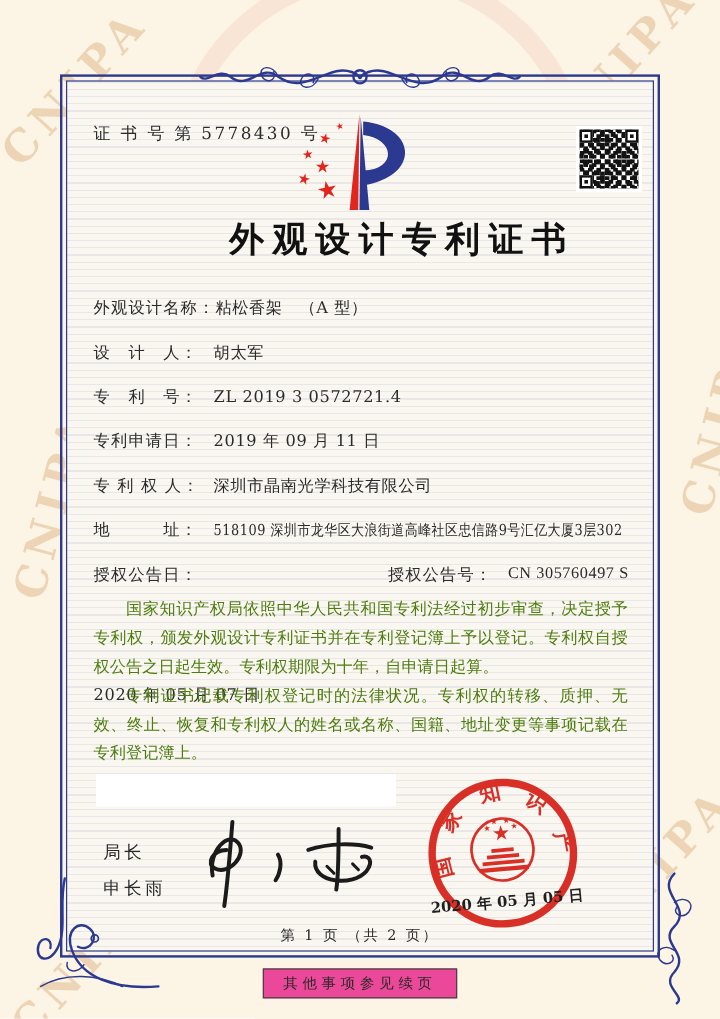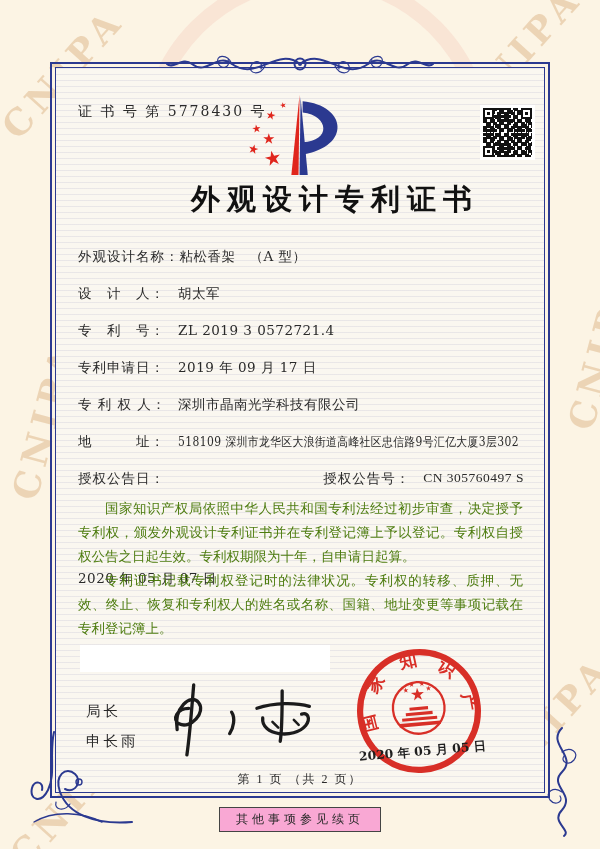--- a/index.html
+++ b/index.html
@@ -67,24 +67,24 @@
   }
   .body-text p{margin:0; text-indent:2em;}
 
   .blank-strip{position:absolute; left:80px; top:645px; width:250px; height:27px; background:#ffffff;}
 
   .signer{position:absolute; left:86px; top:696px; font-size:14.5px; letter-spacing:3px; line-height:2.1;}
   .signature{position:absolute; left:148px; top:678px; width:175px; height:80px;}
 
   .seal{position:absolute; left:356px; top:648px; width:126px; height:126px; transform:rotate(-5deg); opacity:0.95;}
 
-  .page-info{position:absolute; left:0; top:771px; width:100%; text-align:center; font-size:12px; letter-spacing:2px;font-family:Liberation Serif, serif;}
+  .page-info{position:absolute; left:0; top:771px; width:100%; text-align:center; font-size:12px; letter-spacing:2px;}
   .footer-box{
     position:absolute; left:50%; top:807px; transform:translateX(-50%);
-    border:1px solid #444; background:#f9a8d4; padding:3px 16px;
+    border:1px solid #444; background:#ec4899; padding:3px 16px;
     font-size:12px; letter-spacing:4px; white-space:nowrap;
   }
 </style>
 </head>
 <body>
 
 <div class="page">
 
   <span class="wm" style="left:-18px; top:52px;">CNIPA</span>
   <span class="wm" style="left:440px; top:30px;">CNIPA</span>
@@ -163,21 +163,21 @@
     <div class="frow">
       <span class="flabel">设　计　人：</span>
       <span class="fvalue">胡太军</span>
     </div>
     <div class="frow">
       <span class="flabel">专　利　号：</span>
       <span class="fvalue">ZL 2019 3 0572721.4</span>
     </div>
     <div class="frow">
       <span class="flabel">专利申请日：</span>
-      <span class="fvalue">2019 年 09 月 17 日</span>
+      <span class="fvalue">2019 年 09 月 11 日</span>
     </div>
     <div class="frow">
       <span class="flabel">专 利 权 人：</span>
       <span class="fvalue">深圳市晶南光学科技有限公司</span>
     </div>
     <div class="frow">
       <span class="flabel">地　　　址：</span>
       <span class="fvalue addr">518109 深圳市龙华区大浪街道高峰社区忠信路9号汇亿大厦3层302</span>
     </div>
     <div class="grant-row">

